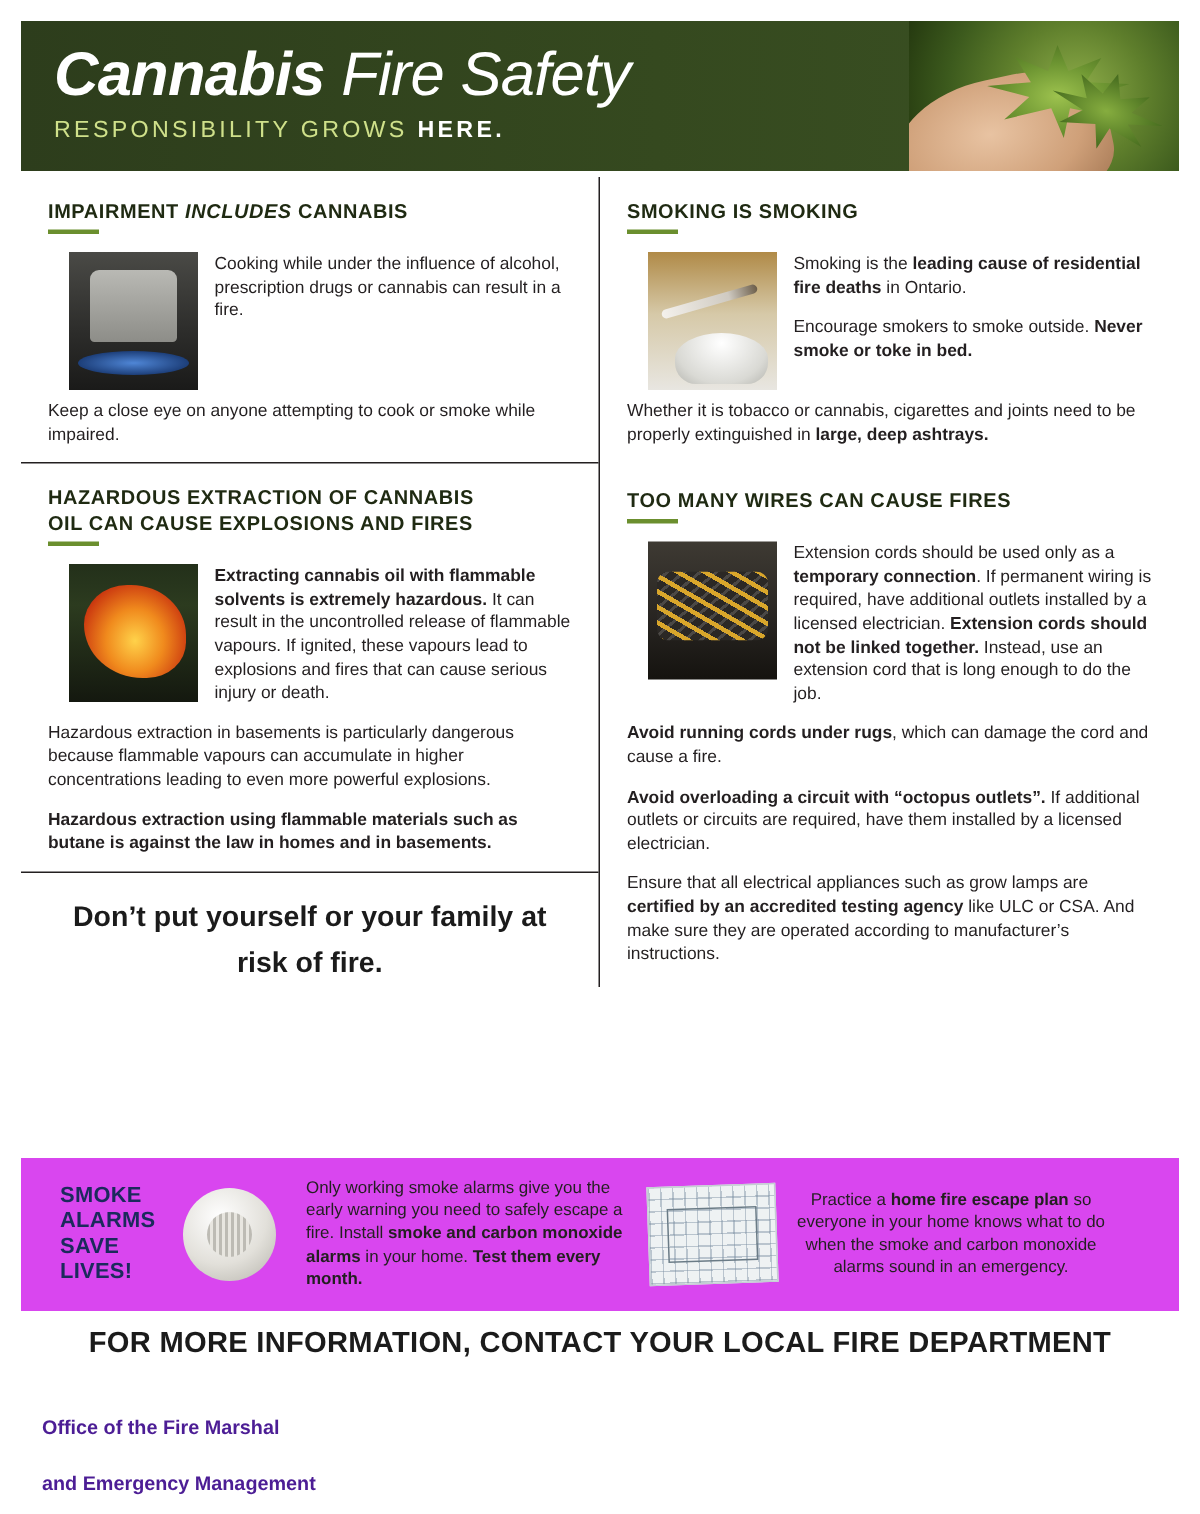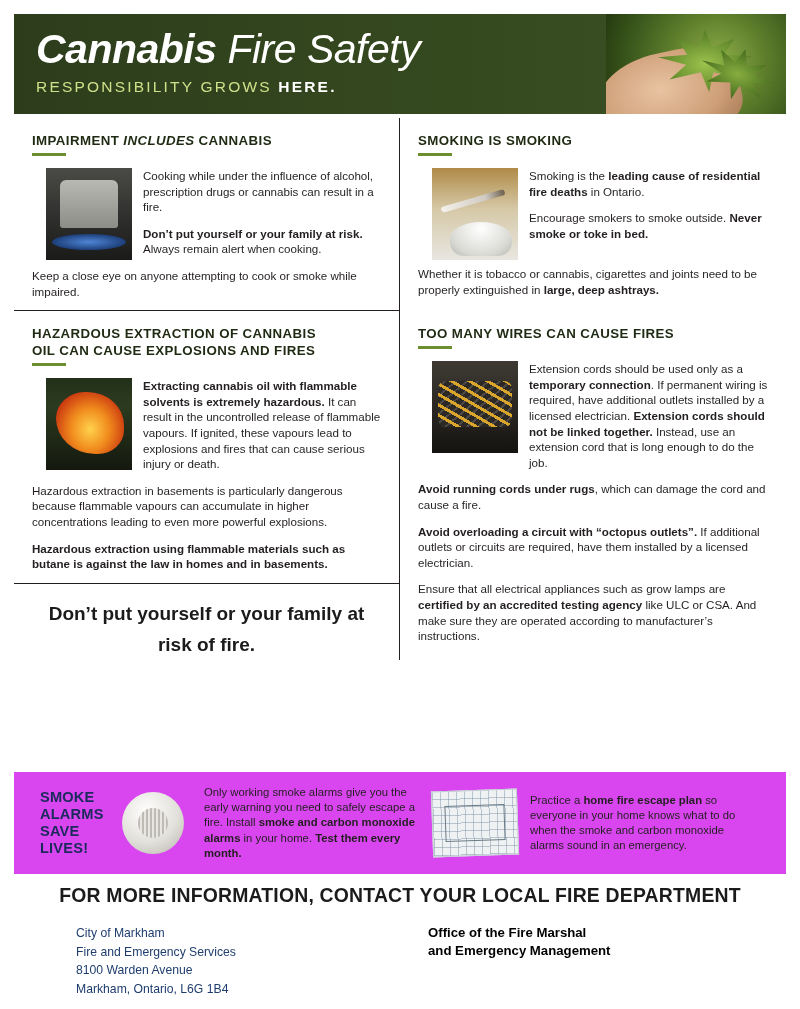--- a/index.html
+++ b/index.html
@@ -226,21 +226,21 @@
     flex: 0 0 62px;
   }
   .alarm:after {
     content: ""; position: absolute; left: 16px; top: 16px; width: 30px; height: 30px;
     border-radius: 50%;
     background: repeating-linear-gradient(90deg, #bdbbb4 0 2px, #e8e6e0 2px 4px);
   }
   .band p { font-size: 11.3px; line-height: 15.2px; margin: 0; }
   .band-col { padding: 0 12px; }
   .band-col.c1 { width: 240px; }
-  .band-col.c2 { width: 232px; }
+  .band-col.c2 { width: 232px; text-align: center; }
   .blueprint {
     width: 86px; height: 66px; flex: 0 0 86px;
     background:
       repeating-linear-gradient(0deg, rgba(120,140,160,.45) 0 1px, transparent 1px 8px),
       repeating-linear-gradient(90deg, rgba(120,140,160,.45) 0 1px, transparent 1px 8px),
       #eef2f3;
     border: 1px solid #c3cdd2;
     position: relative;
     transform: rotate(-2deg);
   }
@@ -274,21 +274,22 @@
     font-size: 12.2px;
     line-height: 18.5px;
     color: #1f3e6e;
     font-weight: 500;
   }
   .ofm { width: 330px; }
   .ofm .t {
     font-size: 13.2px;
     line-height: 18px;
     font-weight: 700;
-    color: #000000;
+    color: #4c1d95;
+    margin-top: 19px;
   }
   .ofm .u {
     font-size: 13px;
     line-height: 20px;
     color: #1b2a5c;
     margin-top: 3px;
   }
 </style>
 </head>
 <body>
@@ -309,21 +310,20 @@
 
   <div class="content">
 
     <div class="col left">
 
       <div>
         <div class="sect-title"><span>IMPAIRMENT </span><i>INCLUDES</i><span> CANNABIS</span></div>
         <div class="rule"></div>
         <div class="ph ph-stove float-img"></div>
         <p><span>Cooking while under the influence of alcohol, prescription drugs or cannabis can result in a fire.</span></p>
-        <p><b>Don’t put yourself or your family at risk.</b><span> Always remain alert when cooking.</span></p>
         <div style="clear:both"></div>
         <p><span>Keep a close eye on anyone attempting to cook or smoke while impaired.</span></p>
       </div>
 
       <div class="divider-h"></div>
 
       <div style="padding-top:14px">
         <div class="sect-title"><span>HAZARDOUS EXTRACTION OF CANNABIS</span><br><span>OIL CAN CAUSE EXPLOSIONS AND FIRES</span></div>
         <div class="rule"></div>
         <div class="ph ph-fire float-img"></div>
@@ -373,25 +373,19 @@
     </div>
     <div class="blueprint"></div>
     <div class="band-col c2">
       <p><span>Practice a </span><b>home fire escape plan</b><span> so everyone in your home knows what to do when the smoke and carbon monoxide alarms sound in an emergency.</span></p>
     </div>
   </div>
 
   <div class="footer-banner">FOR  MORE INFORMATION, CONTACT YOUR LOCAL FIRE DEPARTMENT</div>
 
   <div class="footer">
-    <div class="addr">
-      <div>City of Markham</div>
-      <div>Fire and Emergency Services</div>
-      <div>8100 Warden Avenue</div>
-      <div>Markham, Ontario, L6G 1B4</div>
-    </div>
     <div class="ofm">
       <div class="t">Office of the Fire Marshal</div>
       <div class="t">and Emergency Management</div>
     </div>
   </div>
 
 </div>
 
 </body></html>

